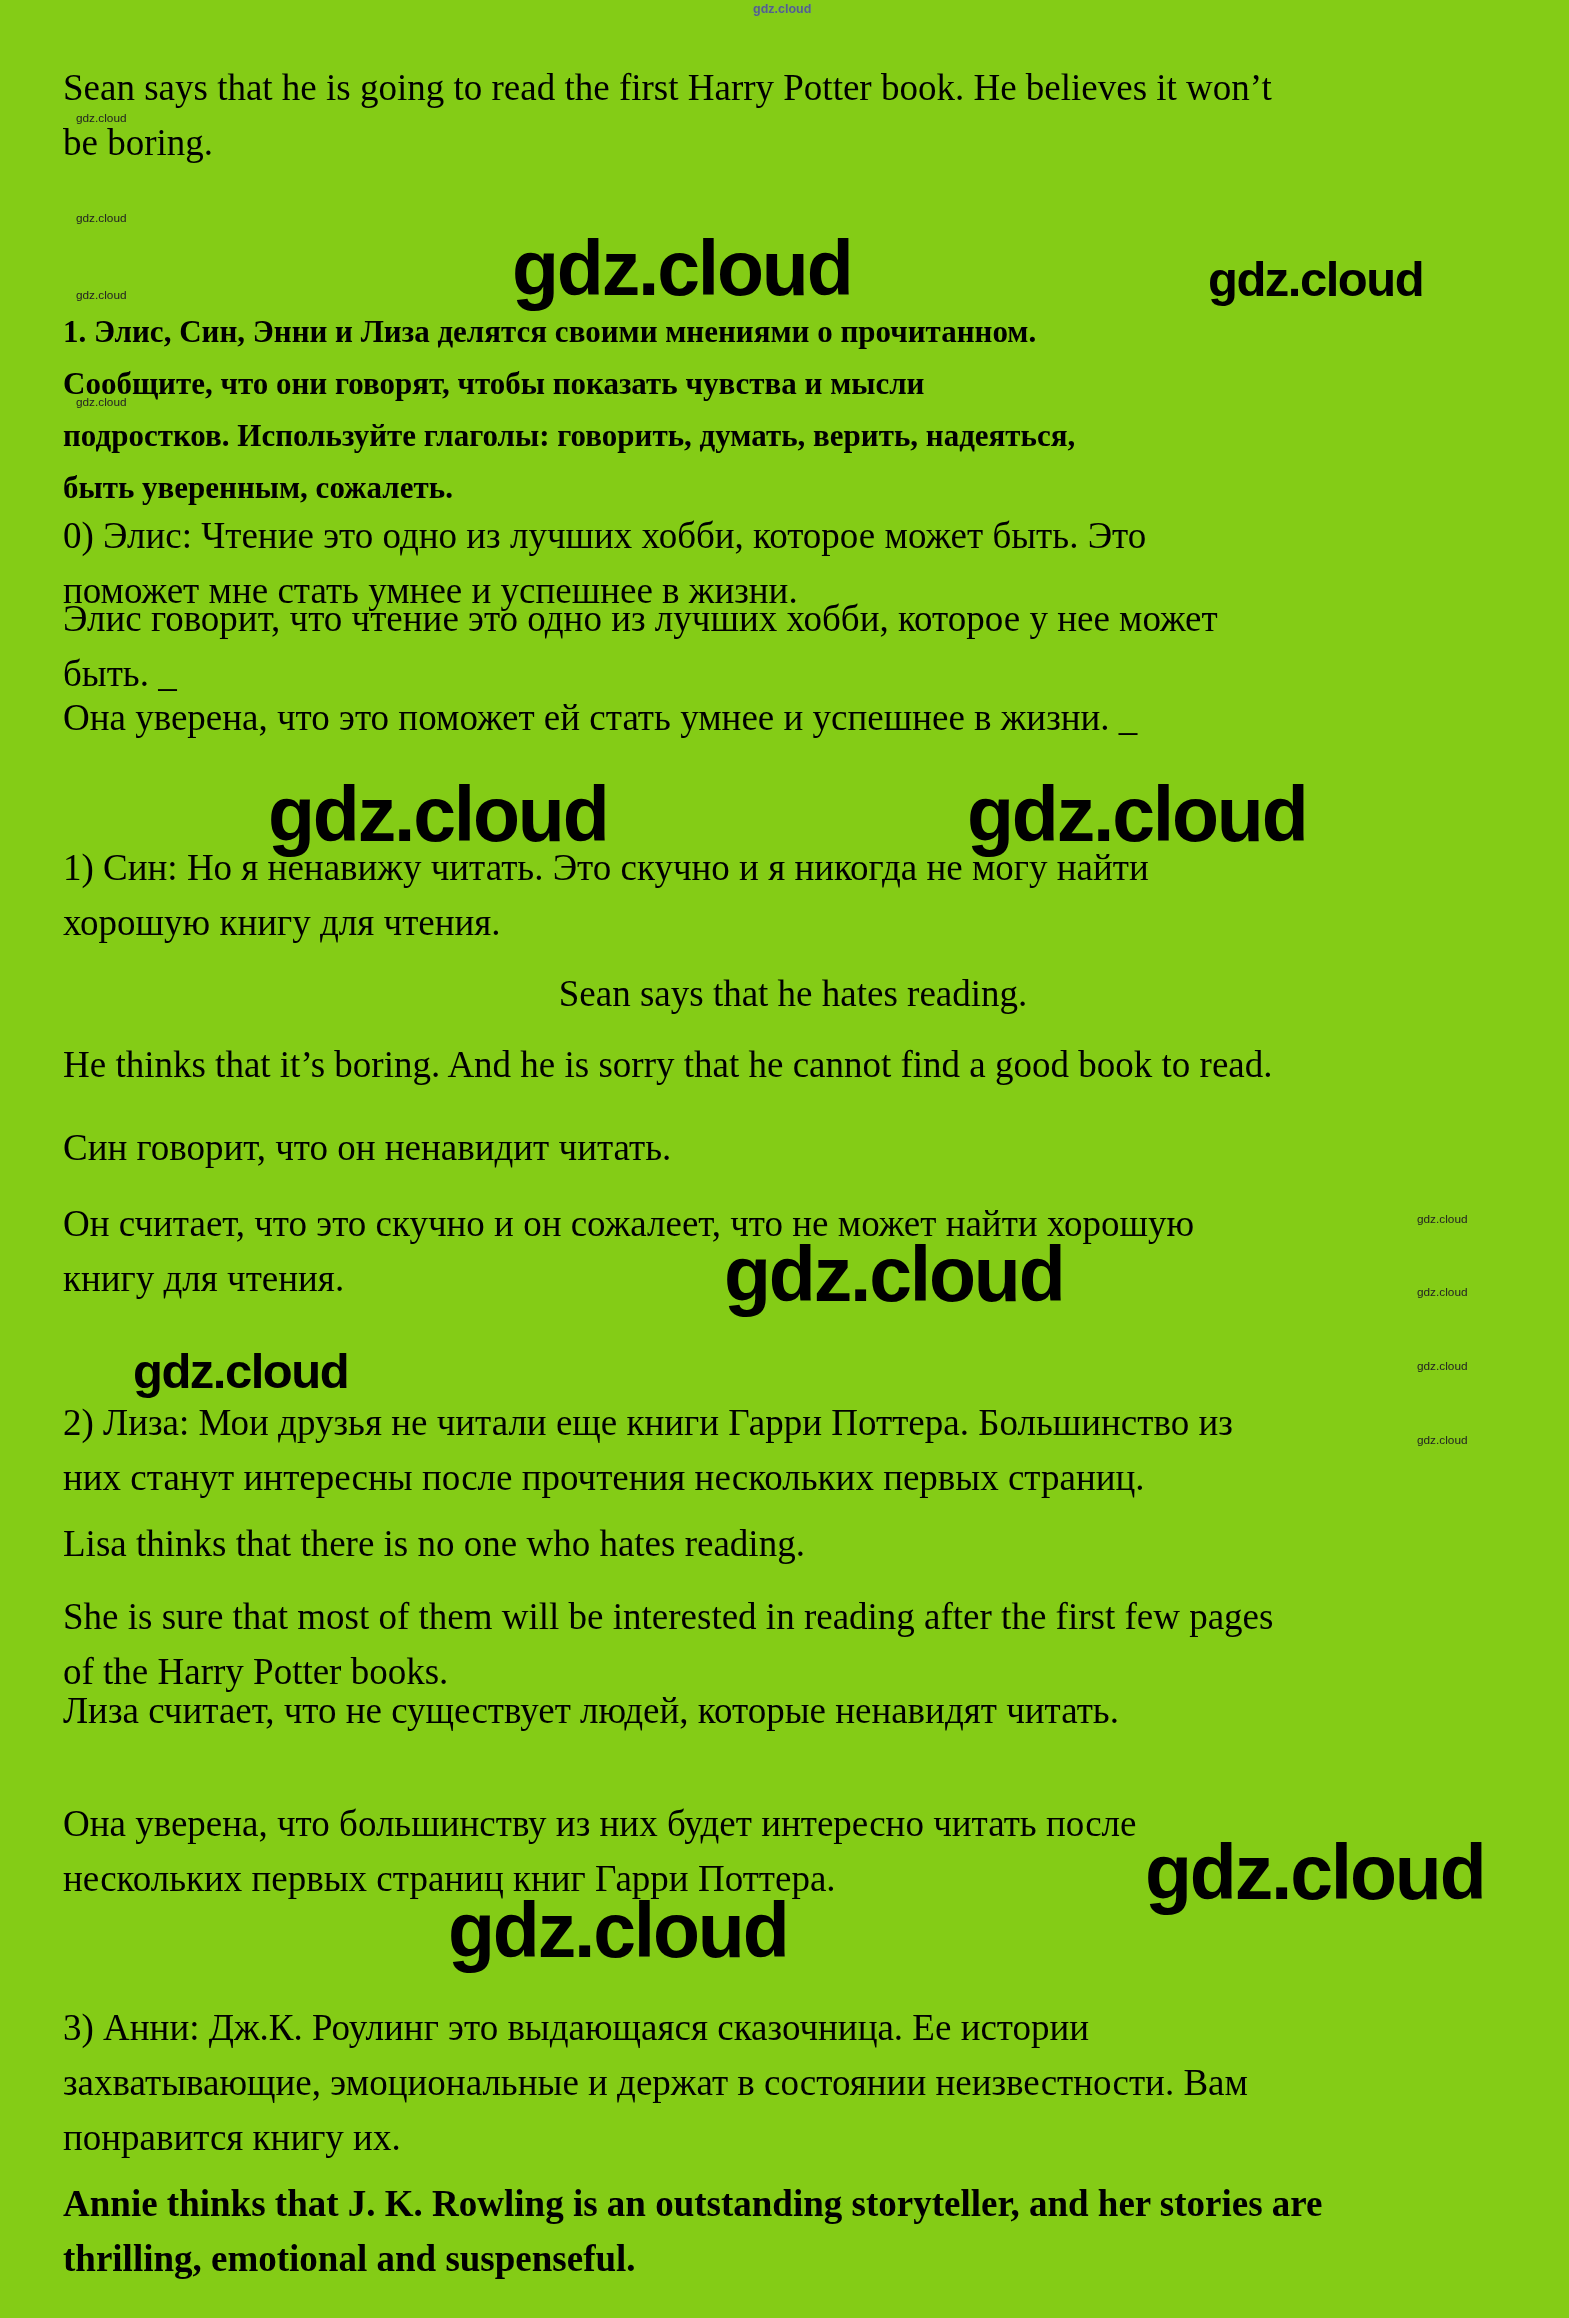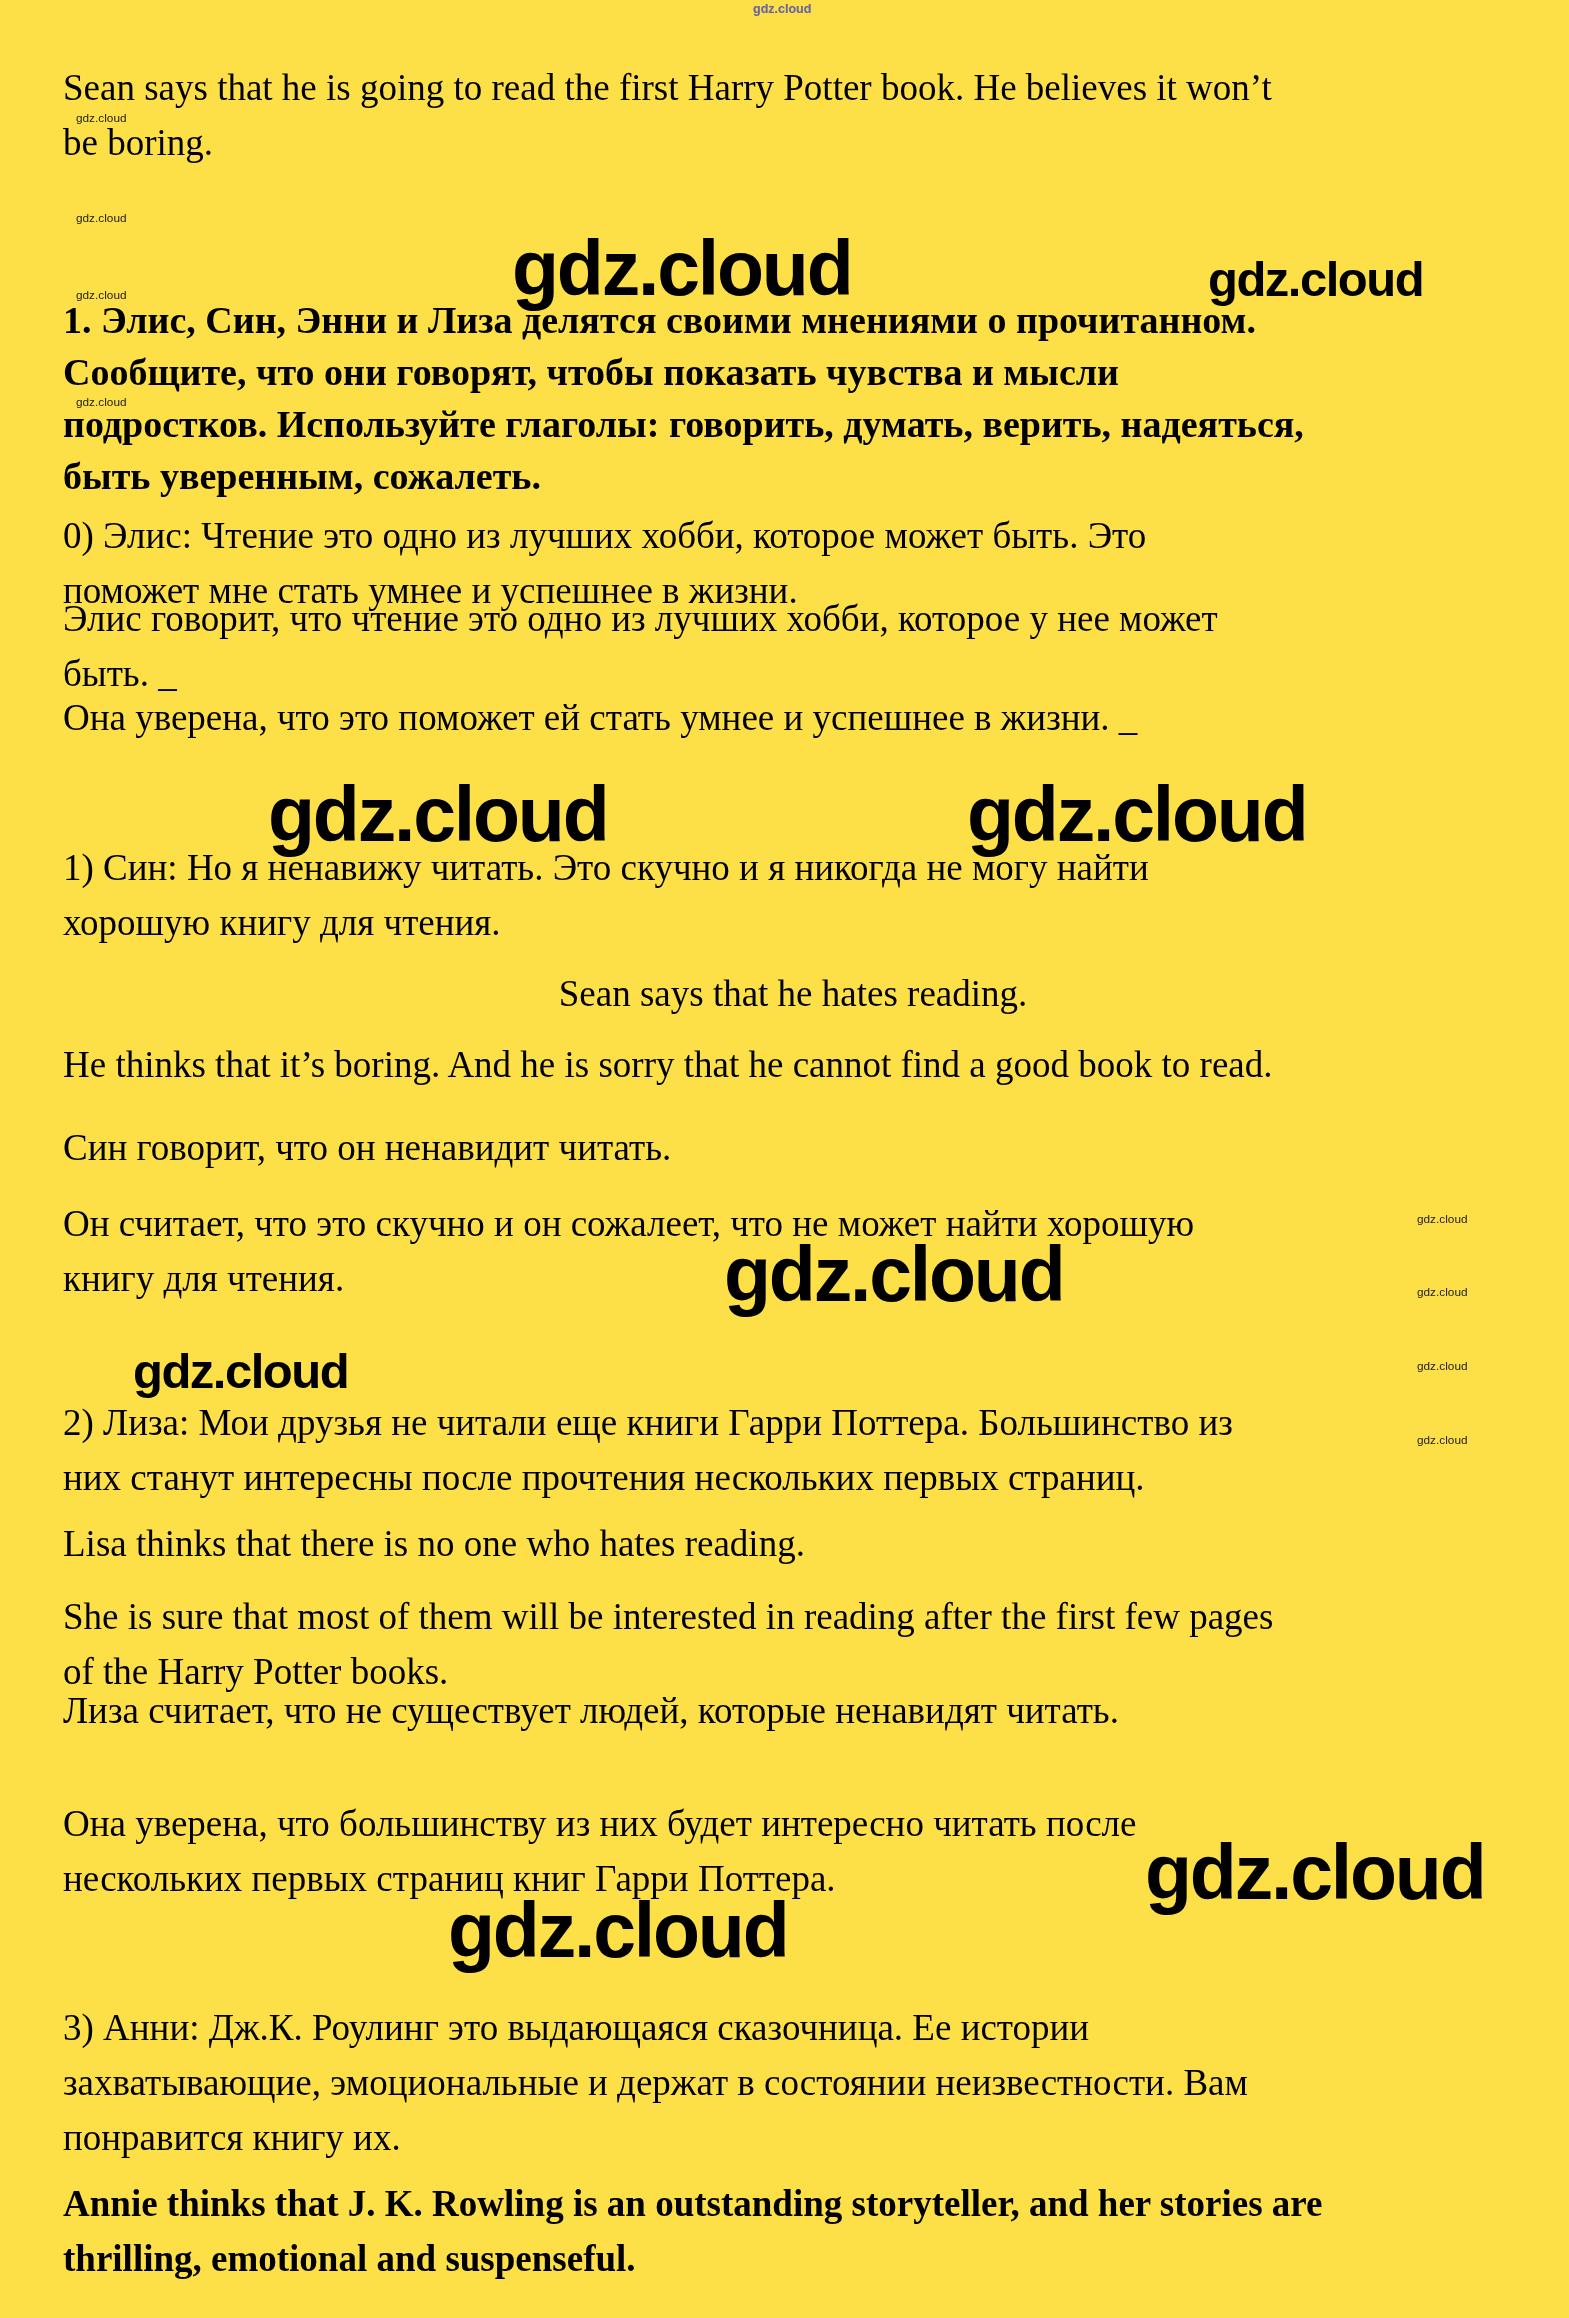--- a/index.html
+++ b/index.html
@@ -4,43 +4,44 @@
 <style>
   html, body {
     margin: 0;
     padding: 0;
     background: #ffffff;
   }
   .page {
     position: relative;
     width: 1570px;
     height: 2319px;
-    background: #fde047;
+    background: #84cc16;
     overflow: hidden;
     font-family: "Liberation Serif", serif;
     color: #000000;
   }
   
   .para {
     position: absolute;
     left: 63px;
     width: 1460px;
     font-size: 37px;
     line-height: 55px;
     color: #000000;
     z-index: 2;
     letter-spacing: 0px;
   }
   .para .line {
     white-space: nowrap;
   }
   .para.bold {
     font-weight: bold;
-    font-size: 38px;
+    font-size: 31px;
     line-height: 52px;
+    margin-top: 12px;
   }
   
   .wm {
     position: absolute;
     font-family: "Liberation Sans", sans-serif;
     line-height: 1;
     z-index: 1;
     white-space: nowrap;
   }
   .wm.big {

